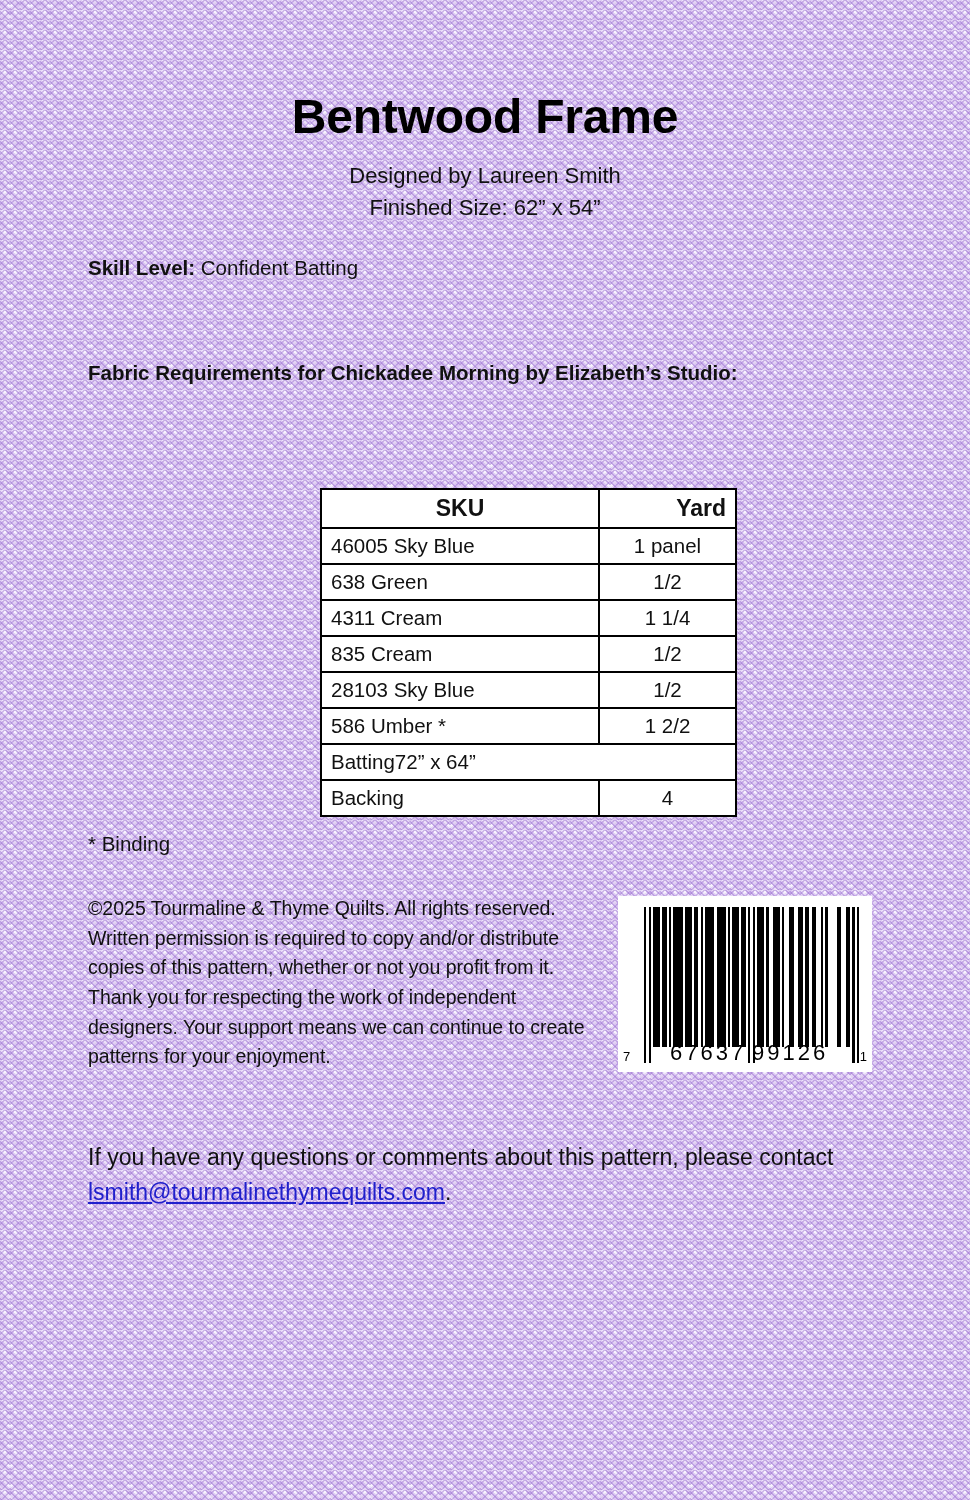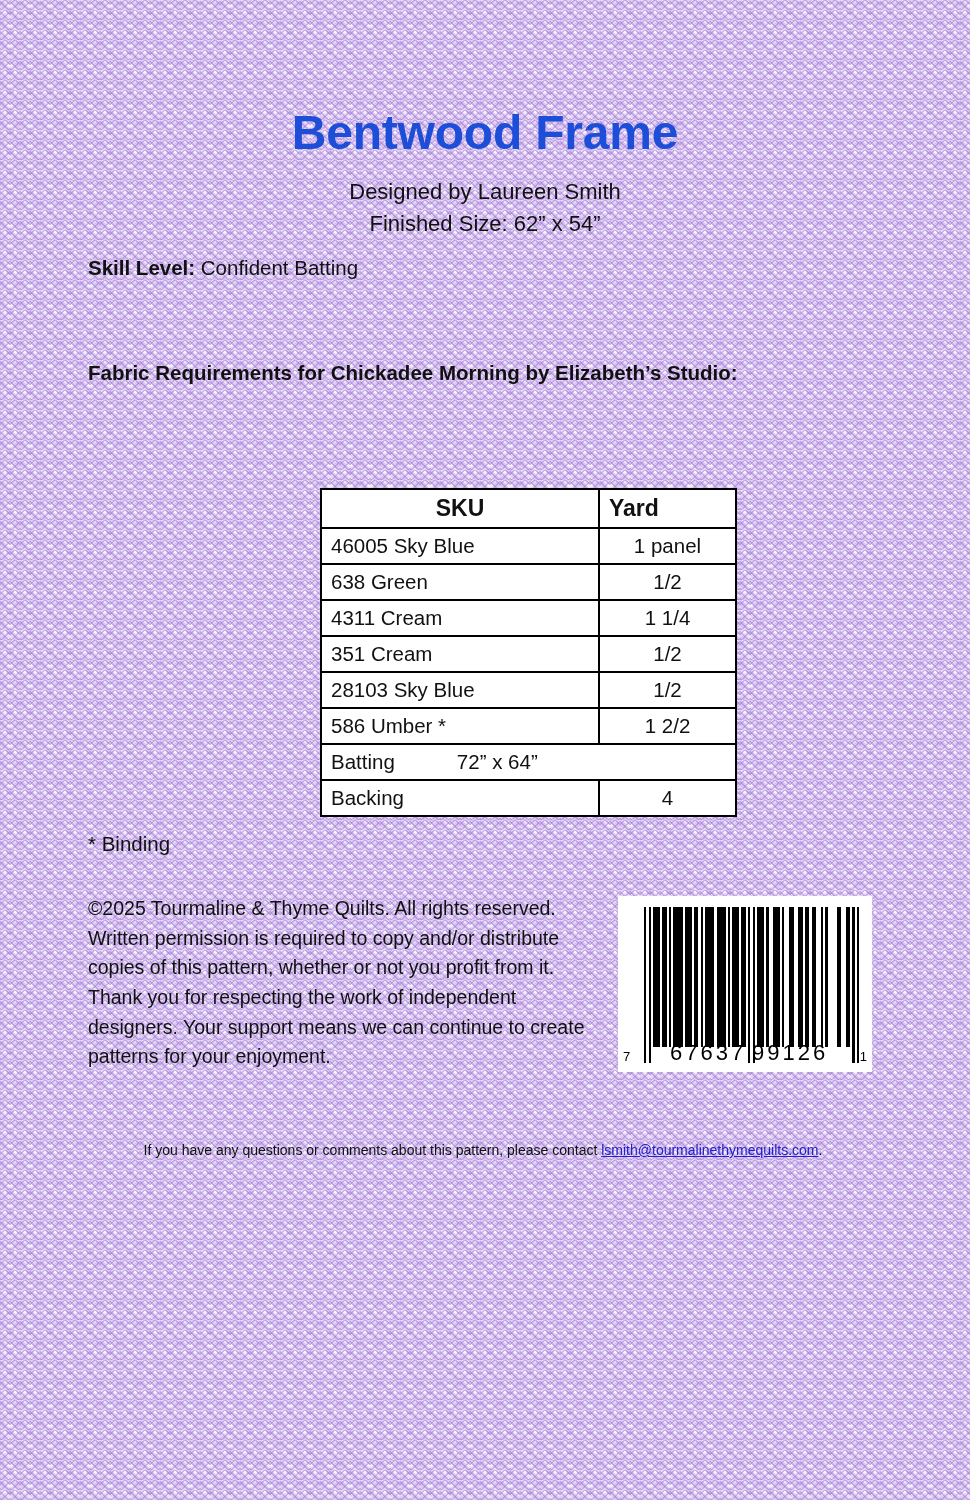--- a/index.html
+++ b/index.html
@@ -42,24 +42,24 @@
     position: absolute;
     inset: 0;
   }
 
   
   .title {
     text-align: center;
     font-size: 48px;
     font-weight: bold;
     letter-spacing: -0.2px;
-    margin: 16px;
+    margin: 0;
     padding-top: 92px;
     line-height: 1.05;
-    color: #1d4ed8;
+    color: #000000;
   }
   .subtitle {
     text-align: center;
     font-size: 22px;
     margin-top: 18px;
     line-height: 1.45;
     color: #111;
   }
   .subtitle div { margin: 0; }
 
@@ -103,27 +103,26 @@
   }
   table.fabric th {
     font-weight: bold;
     font-size: 23px;
     padding-top: 5px;
     padding-bottom: 5px;
   }
   .col-sku { width: 258px; text-align: left; }
   .col-yard { width: 117px; text-align: center; }
   th.col-sku { text-align: center; }
-  th.col-yard { text-align: left; }
+  th.col-yard { text-align: right; }
   td.sku-cell { text-align: left; }
   td.yard-cell { text-align: center; }
   td.span-cell { text-align: left; }
   td.span-cell .batting-size {
     display: inline-block;
-    margin-left: 62px;
   }
 
   
   .binding-note {
     position: absolute;
     left: 88px;
     top: 832px;
     font-size: 20.5px;
     color: #111;
   }
@@ -183,24 +182,23 @@
   .bc-g1    { left: 52px; letter-spacing: 3px; }
   .bc-g2    { left: 134px; letter-spacing: 3px; }
   .bc-right { right: 5px; font-size: 13px; bottom: 2px; }
 
   
   .contact {
     position: absolute;
     left: 88px;
     top: 1140px;
     width: 790px;
-    font-size: 14px;
+    font-size: 23px;
     line-height: 1.52;
     color: #111;
-    text-align: center;
   }
   .contact a {
     color: #2020cc;
     text-decoration: underline;
   }
 </style>
 </head>
 <body>
 
 <div id="page"></div>
@@ -240,21 +238,21 @@
         </tr>
         <tr>
           <td class="col-sku sku-cell">638 Green</td>
           <td class="col-yard yard-cell">1/2</td>
         </tr>
         <tr>
           <td class="col-sku sku-cell">4311 Cream</td>
           <td class="col-yard yard-cell">1 1/4</td>
         </tr>
         <tr>
-          <td class="col-sku sku-cell">351 Cream</td>
+          <td class="col-sku sku-cell">835 Cream</td>
           <td class="col-yard yard-cell">1/2</td>
         </tr>
         <tr>
           <td class="col-sku sku-cell">28103 Sky Blue</td>
           <td class="col-yard yard-cell">1/2</td>
         </tr>
         <tr>
           <td class="col-sku sku-cell">586 Umber *</td>
           <td class="col-yard yard-cell">1 2/2</td>
         </tr>

